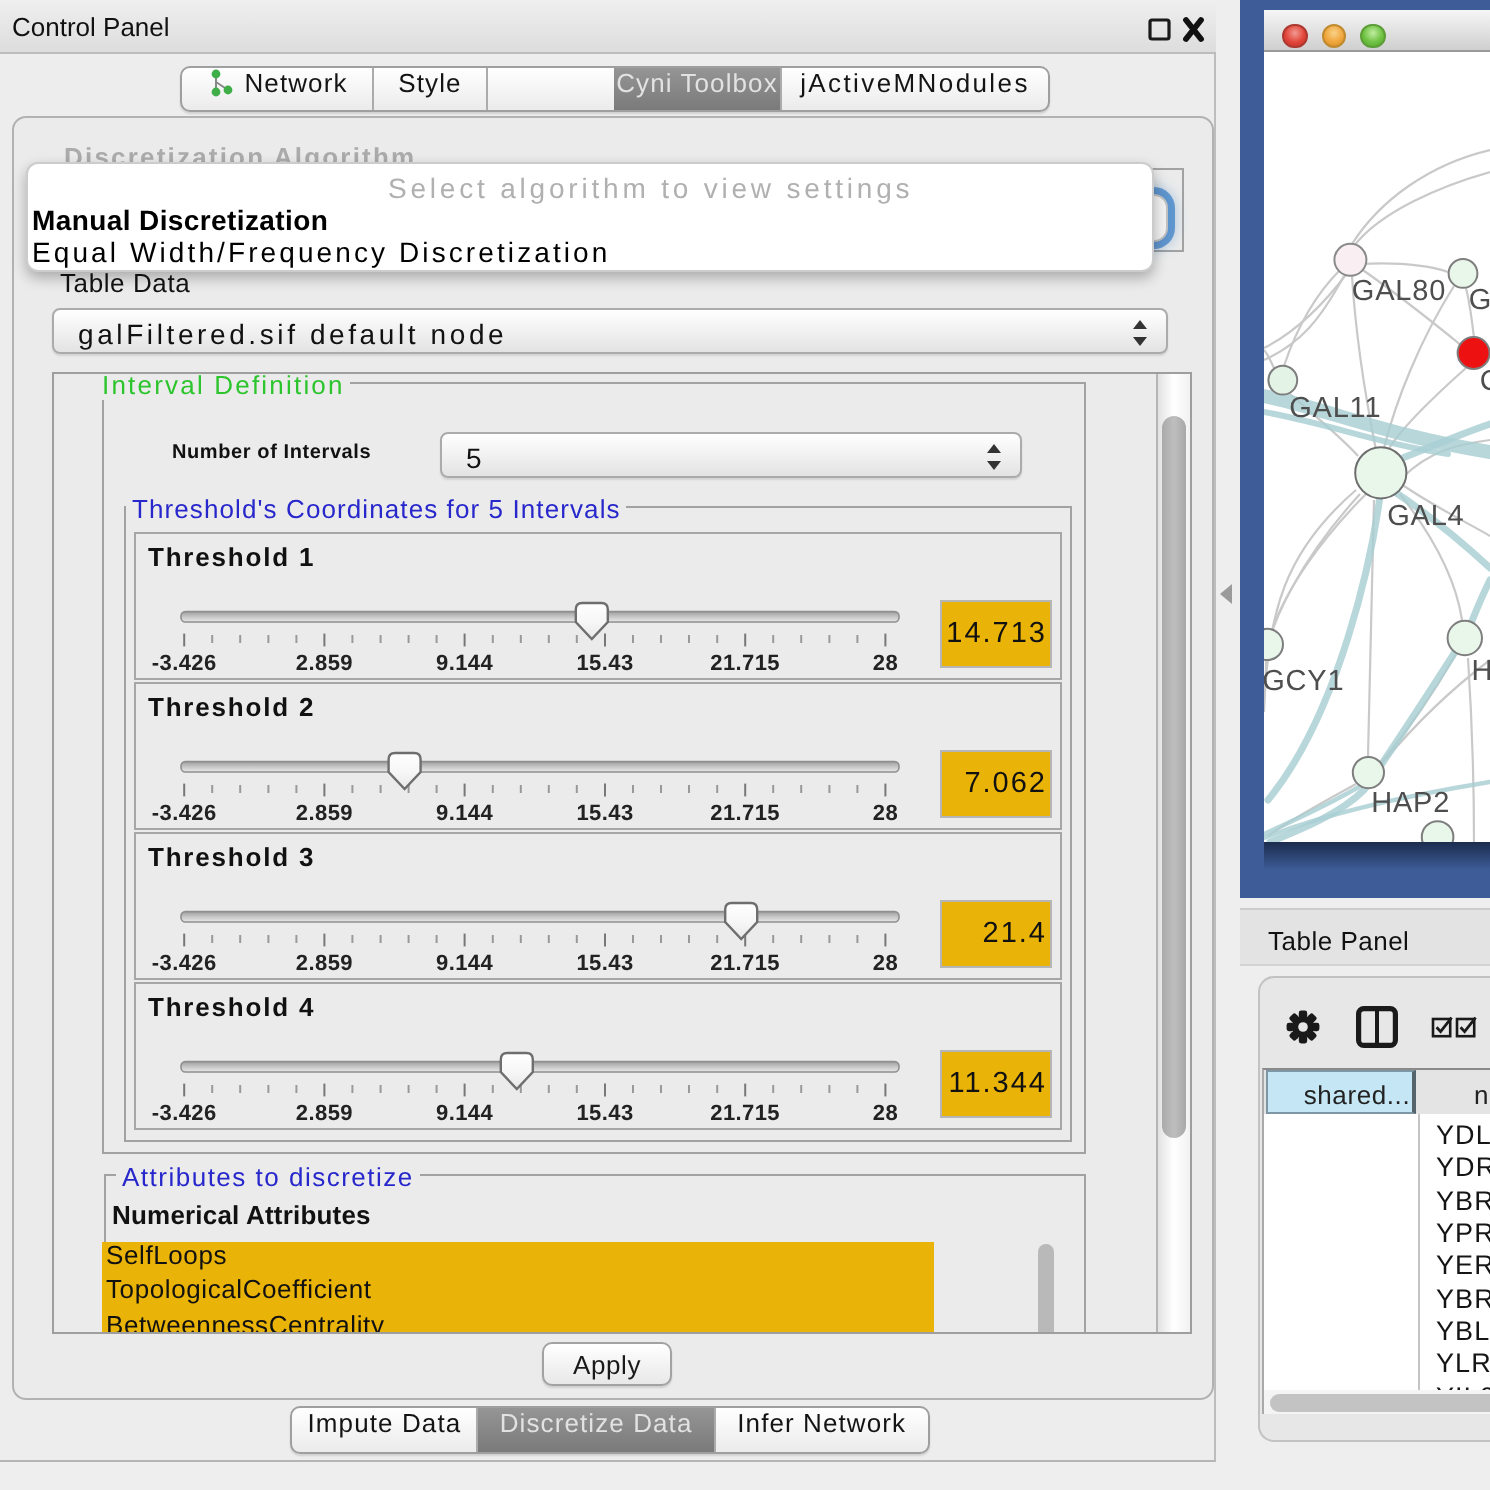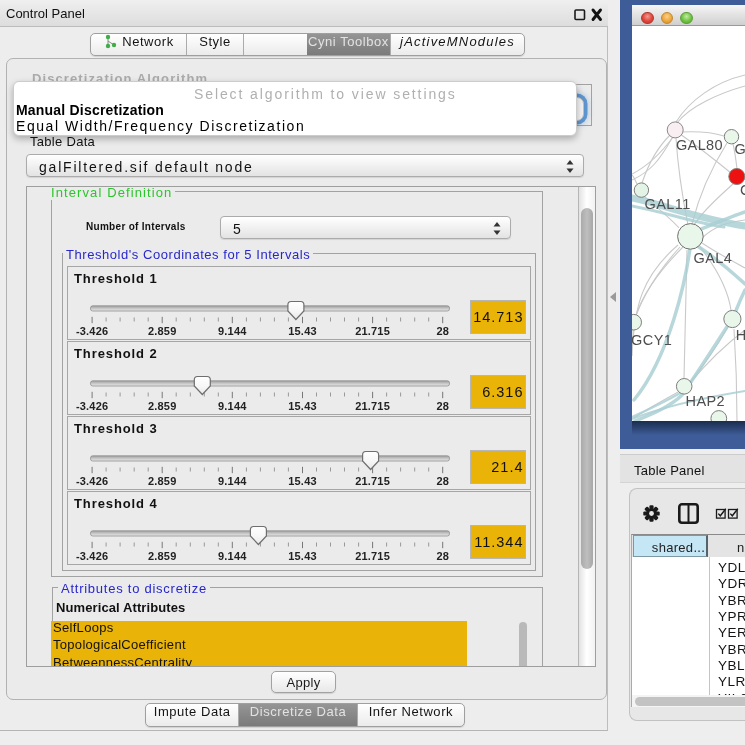--- a/index.html
+++ b/index.html
@@ -83,21 +83,21 @@
 <div class="seg" style="left:90px; top:33px; width:435px; height:23px;">
   <div class="s" style="width:96px;"><svg width="15" height="15" viewBox="0 0 15 15" style="margin-right:4px;">
     <path d="M5 3 L5 12 M5 7 L11 11" stroke="#888" stroke-width="1"></path>
     <circle cx="5" cy="3" r="2.2" fill="#3fae49"></circle>
         <circle cx="5" cy="12" r="2.2" fill="#3fae49"></circle>
         <circle cx="11" cy="11" r="2.2" fill="#3fae49"></circle>
   </svg>Network</div>
   <div class="s" style="width:57px;">Style</div>
   <div class="s" style="width:63px;margin-top:36px;">Select</div>
   <div class="s sel" style="width:84px;">Cyni Toolbox</div>
-  <div class="s" style="width:133px; letter-spacing:1.2px;font-style:italic;">jActiveMNodules</div>
+  <div class="s" style="width:133px; letter-spacing:1.2px;">jActiveMNodules</div>
 </div>
 
 <div class="abs" id="panel"></div>
 
 <div class="fieldset" style="left:26px; top:83.5px; width:566px; height:42px;"></div>
 <div class="ftitle" style="left:29px; top:71px; font-weight:bold; letter-spacing:1.1px; color:#ababab;">Discretization Algorithm</div>
 
 <div class="abs" style="left:33px; top:97px; width:551px; height:24px; background:#f2f2f2;
   border:1px solid #c0c0c0; border-radius:7px; box-shadow:0 0 0 3.5px rgba(70,134,200,0.8), 0 0 6px 4px rgba(70,134,200,0.35);">
   <svg style="position:absolute; right:7px; top:7px;" width="10" height="15" viewBox="0 0 10 15">
@@ -236,21 +236,21 @@
           <path d="M360.7 50.5 V54.5" stroke="#999" stroke-width="1"></path>
           <path d="M374.7 49.8 V56.2" stroke="#777" stroke-width="1"></path>
         <text x="24.1" y="68" text-anchor="middle" font-size="11" font-weight="bold" fill="#222" letter-spacing="0.2">-3.426</text>
           <text x="94.2" y="68" text-anchor="middle" font-size="11" font-weight="bold" fill="#222" letter-spacing="0.2">2.859</text>
           <text x="164.3" y="68" text-anchor="middle" font-size="11" font-weight="bold" fill="#222" letter-spacing="0.2">9.144</text>
           <text x="234.5" y="68" text-anchor="middle" font-size="11" font-weight="bold" fill="#222" letter-spacing="0.2">15.43</text>
           <text x="304.6" y="68" text-anchor="middle" font-size="11" font-weight="bold" fill="#222" letter-spacing="0.2">21.715</text>
           <text x="374.7" y="68" text-anchor="middle" font-size="11" font-weight="bold" fill="#222" letter-spacing="0.2">28</text>
         <path d="M126.3 44 L126.3 37.8 Q126.3 34.5 129.5 34.5 L139.1 34.5 Q142.3 34.5 142.3 37.8 L142.3 44 L134.3 52.5 Z" fill="url(#thg1)" stroke="#6e6e6e" stroke-width="1.2"></path>
       </svg>
-      <div class="vfield" style="left:402px; top:33px; width:56px; height:34px; line-height:32px; padding-right:1.5px;">6.316</div>
+      <div class="vfield" style="left:402px; top:33px; width:56px; height:34px; line-height:32px; padding-right:1.5px;">7.062</div>
     </div>
     <div class="thresh" style="top:229px;">
       <div class="tt">Threshold 3</div>
       <svg width="462" height="74" viewBox="0 0 462 74" style="position:absolute;left:0;top:0;">
         <defs>
           <linearGradient id="thg2" x1="0" y1="0" x2="0" y2="1">
               <stop offset="0" stop-color="#ffffff"></stop>
               <stop offset="0.55" stop-color="#f6f6f6"></stop>
               <stop offset="1" stop-color="#e8e8e8"></stop>
             </linearGradient>

